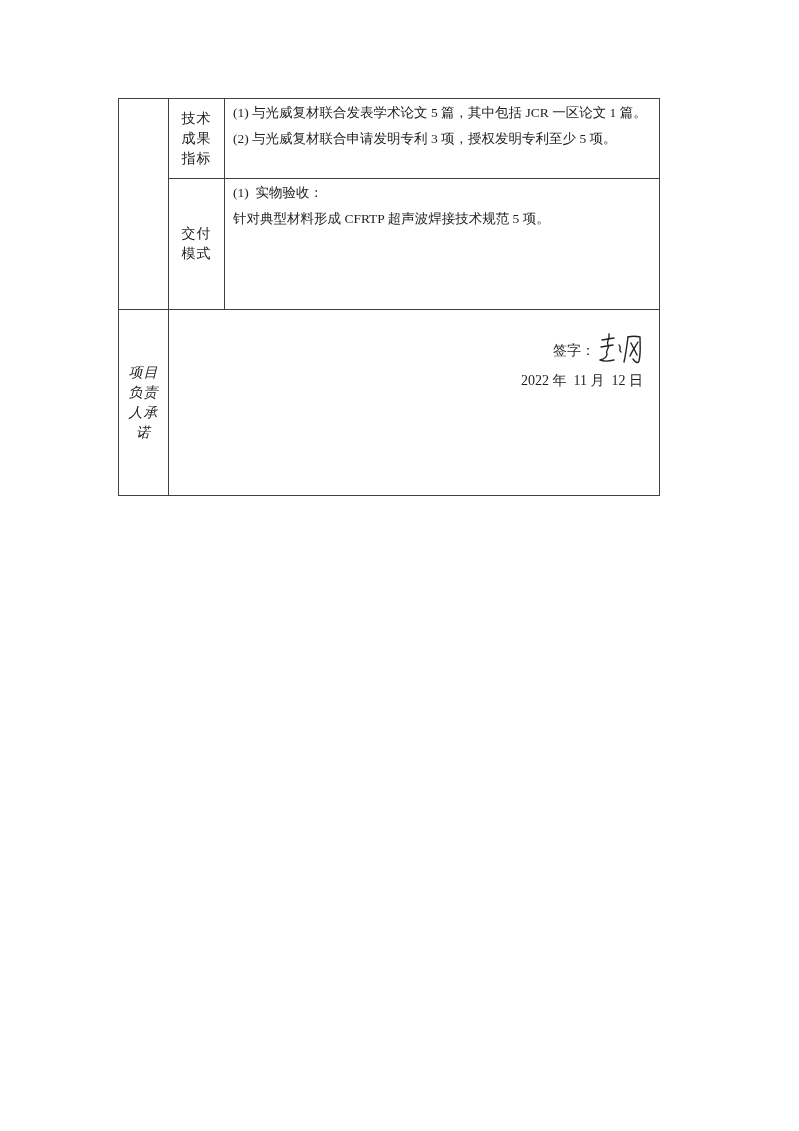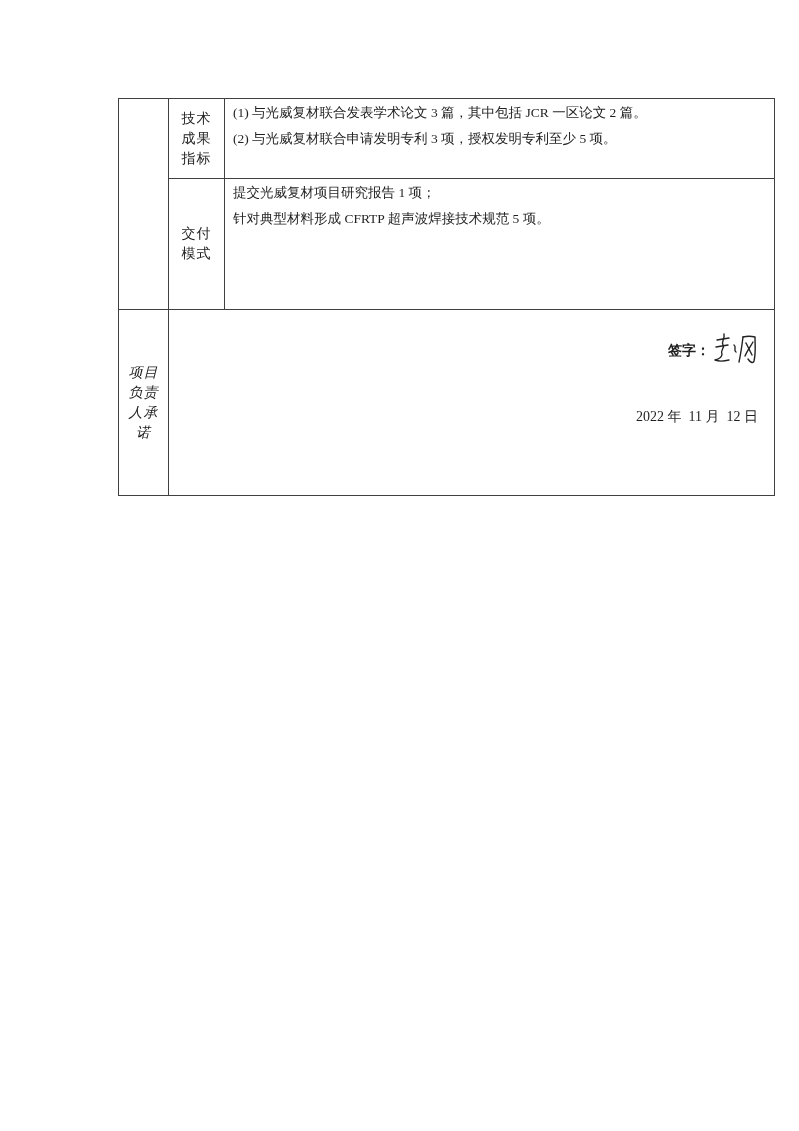--- a/index.html
+++ b/index.html
@@ -9,21 +9,21 @@
     height: 1131px;
     position: relative;
     font-family: "Liberation Serif", "DejaVu Serif", serif;
     color: #1f1f1f;
     overflow: hidden;
   }
   .doc-table {
     position: absolute;
     left: 118px;
     top: 98px;
-    width: 657px;
+    width: 542px;
     border: 1px solid #404040;
     background: #ffffff;
   }
   .top-section {
     display: flex;
     border-bottom: 1px solid #404040;
   }
   .blank-col {
     width: 50px;
     flex: 0 0 50px;
@@ -99,61 +99,59 @@
   .commit-body {
     text-align: justify;
     text-justify: inter-character;
   }
   .sign-line {
     margin-top: 6px;
     text-align: right;
     padding-right: 6px;
     height: 36px;
     font-size: 14px;
-    font-weight: bold;
   }
   .sign-line .sign-label { vertical-align: 8px; }
   .signature-svg {
     display: inline-block;
     vertical-align: -4px;
     margin-left: 2px;
   }
   .date-line {
-    margin-top: 36px;
     text-align: right;
     padding-right: 8px;
     font-size: 14px;
     white-space: pre;
   }
 </style>
 </head>
 <body>
 
 <div class="doc-table">
 
   <div class="top-section">
     <div class="blank-col"></div>
     <div class="top-right">
 
       <div class="t-row first">
         <div class="label-cell">
           <span class="label-text">技术成果指标</span>
         </div>
         <div class="content-cell">
-          <div class="item-line">(1) 与光威复材联合发表学术论文 3 篇，其中包括 JCR 一区论文 2 篇。</div>
+          <div class="item-line">(1) 与光威复材联合发表学术论文 5 篇，其中包括 JCR 一区论文 1 篇。</div>
           <div class="item-line">(2) 与光威复材联合申请发明专利 3 项，授权发明专利至少 5 项。</div>
         </div>
       </div>
 
       <div class="t-row second">
         <div class="label-cell">
           <span class="label-text">交付模式</span>
         </div>
         <div class="content-cell">
-          <div class="item-line">提交光威复材项目研究报告 1 项；</div>
+          <div class="item-line">(1)  实物验收：</div>
           <div class="item-line">针对典型材料形成 CFRTP 超声波焊接技术规范 5 项。</div>
         </div>
       </div>
 
     </div>
   </div>
 
   <div class="bottom-section">
     <div class="commit-label-cell">
       <span class="label-text">项目负责人承诺</span>

